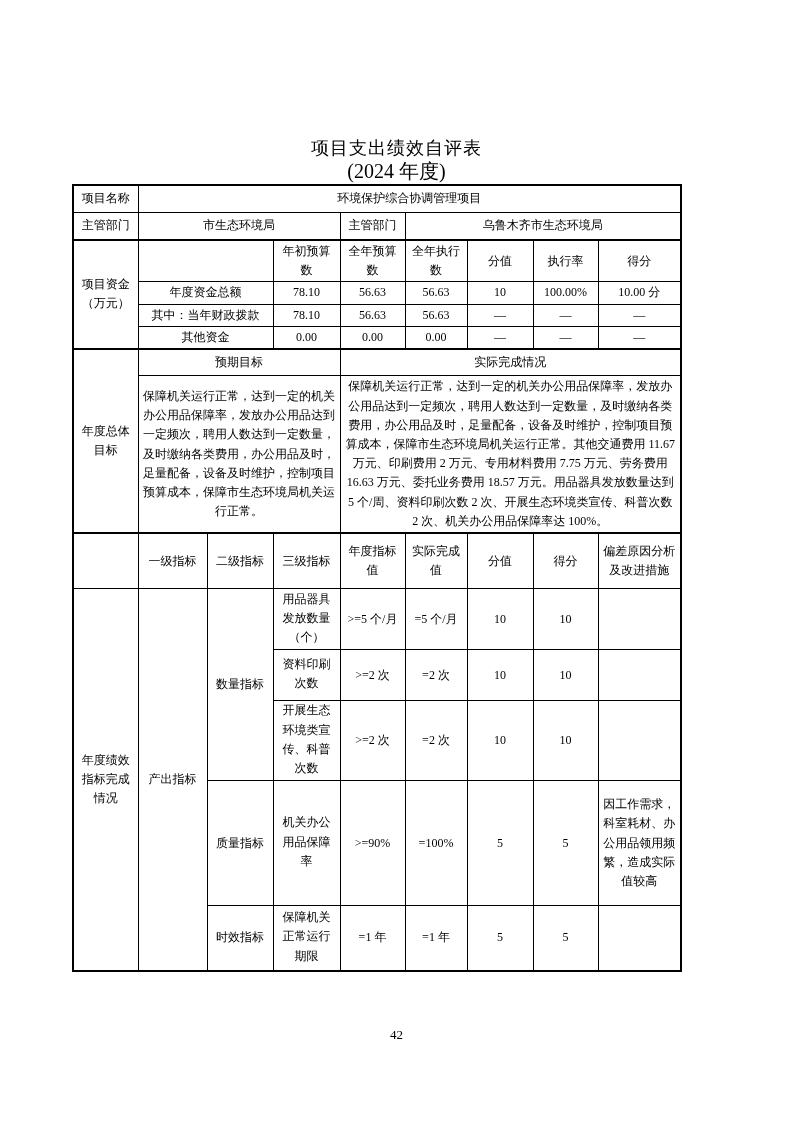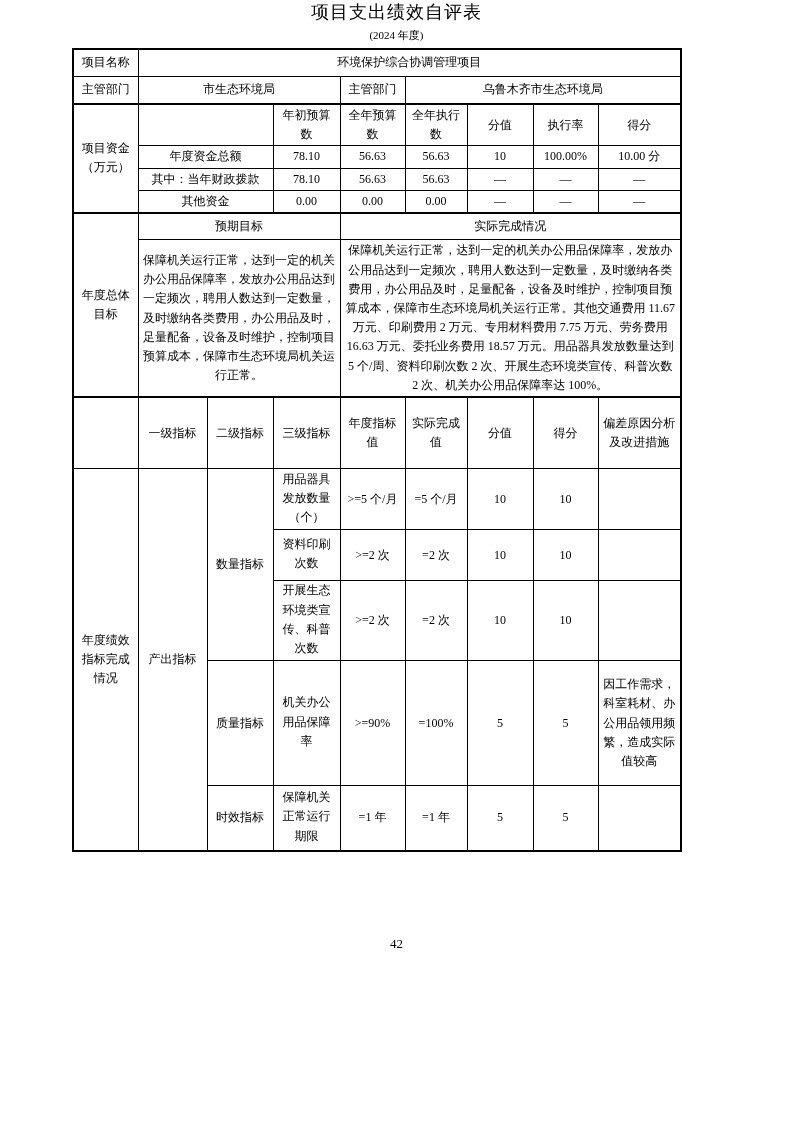--- a/index.html
+++ b/index.html
@@ -7,28 +7,29 @@
     position: relative;
     width: 793px;
     height: 1122px;
     background: #ffffff;
     color: #000000;
     font-family: "Liberation Serif", "DejaVu Serif", serif;
     box-sizing: border-box;
     overflow: hidden;
   }
   .doc-title {
+    padding-top: 136px;
     text-align: center;
     font-size: 18px;
     line-height: 24px;
     letter-spacing: 1px;
   }
   .doc-subtitle {
     text-align: center;
-    font-size: 11px;
+    font-size: 20px;
     line-height: 22px;
   }
   table.selfeval {
     margin: 2px 0 0 72px;
     width: 608px;
     border-collapse: collapse;
     table-layout: fixed;
     border: 2px solid #000;
     font-size: 12px;
   }
@@ -46,21 +47,21 @@
   td.dev-hdr { padding: 2px 14px; }
   td.name3 { padding: 2px 8px; font-family: Liberation Mono, monospace; }
   td.goal-text {
     text-align: justify;
     padding: 2px 8px;
     line-height: 19px;
     vertical-align: middle;
   }
   td.dev-cell { padding: 2px 8px; line-height: 19px; }
   .footer-pagenum {
-    padding-top: 84px;
+    padding-top: 55px;
     text-align: center;
     font-size: 13px;
   }
 </style>
 </head>
 <body>
 
 <div class="page">
 
   <div class="doc-title">项目支出绩效自评表</div>
@@ -137,21 +138,21 @@
       <td rowspan="2">年度总体目标</td>
       <td colspan="3">预期目标</td>
       <td colspan="5">实际完成情况</td>
     </tr>
 
     <tr style="height:139px">
       <td colspan="3" class="goal-text">保障机关运行正常，达到一定的机关办公用品保障率，发放办公用品达到一定频次，聘用人数达到一定数量，及时缴纳各类费用，办公用品及时，足量配备，设备及时维护，控制项目预算成本，保障市生态环境局机关运行正常。</td>
       <td colspan="5" class="goal-text">保障机关运行正常，达到一定的机关办公用品保障率，发放办公用品达到一定频次，聘用人数达到一定数量，及时缴纳各类费用，办公用品及时，足量配备，设备及时维护，控制项目预算成本，保障市生态环境局机关运行正常。其他交通费用 11.67 万元、印刷费用 2 万元、专用材料费用 7.75 万元、劳务费用 16.63 万元、委托业务费用 18.57 万元。用品器具发放数量达到 5 个/周、资料印刷次数 2 次、开展生态环境类宣传、科普次数 2 次、机关办公用品保障率达 100%。</td>
     </tr>
 
-    <tr class="sec" style="height:72px">
+    <tr class="sec" style="height:56px">
       <td></td>
       <td class="hdr">一级指标</td>
       <td class="hdr">二级指标</td>
       <td class="hdr">三级指标</td>
       <td class="hdr">年度指标值</td>
       <td class="hdr">实际完成值</td>
       <td class="hdr">分值</td>
       <td class="hdr">得分</td>
       <td class="dev-hdr">偏差原因分析及改进措施</td>
     </tr>

